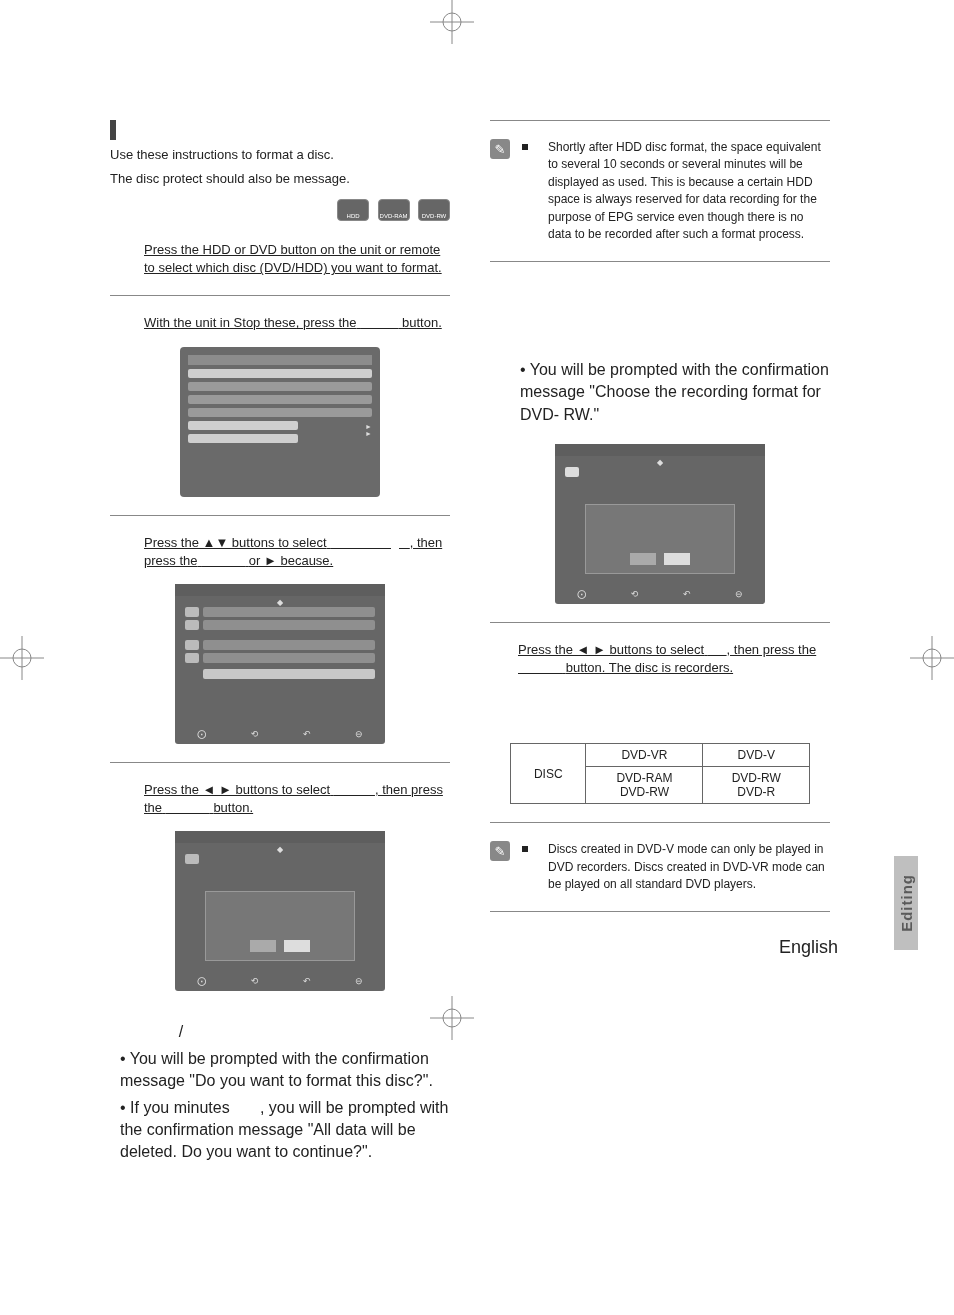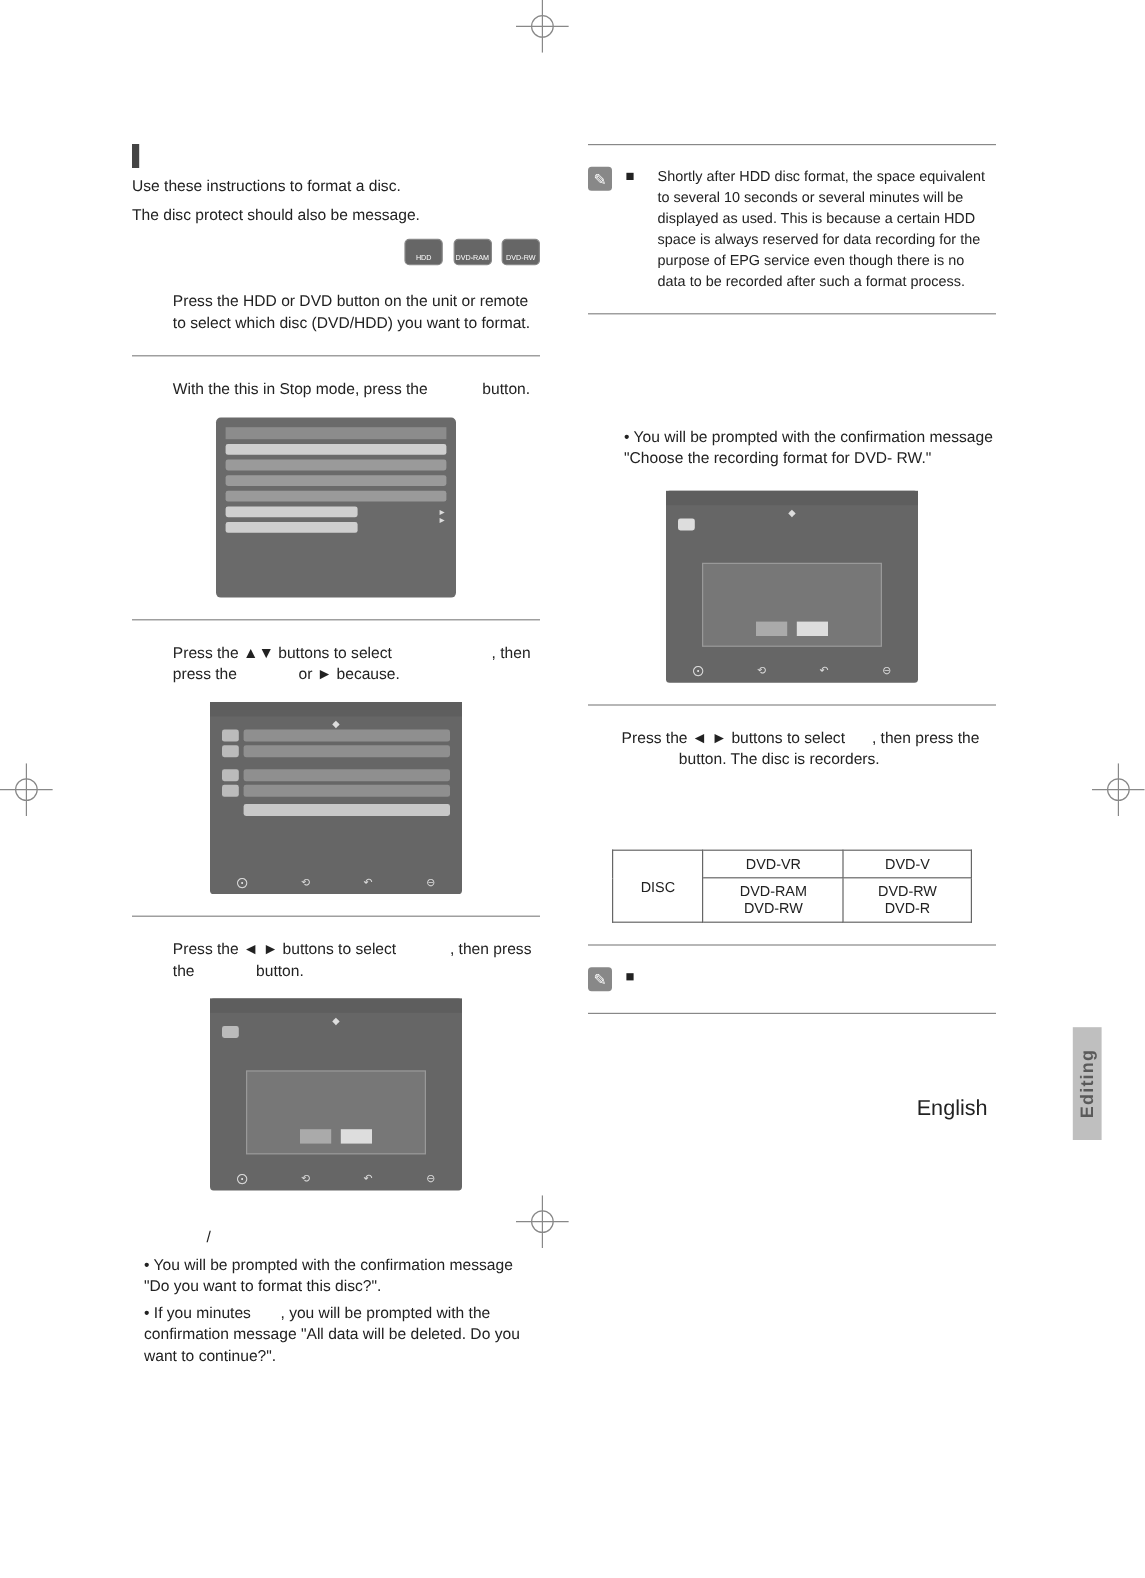--- a/index.html
+++ b/index.html
@@ -19,53 +19,53 @@
   .col.right-col { left: 490px; top: 120px; }
 
   .title-mark { display: inline-block; width: 6px; height: 20px; background: #444; vertical-align: middle; margin-right: 6px; }
   .h1 { font-size: 15px; font-weight: bold; color: #fff; } 
   .intro { font-size: 13px; line-height: 1.35; margin-top: 6px; }
 
   .media-icons { text-align: right; margin: 12px 0 16px 0; }
   .mi { display: inline-block; width: 32px; height: 22px; border: 1px solid #888; border-radius: 4px; margin-left: 4px; background: #666; position: relative; }
   .mi .lbl { position: absolute; bottom: 1px; left: 0; right: 0; text-align: center; font-size: 6px; color: #fff; }
 
-  .step { margin: 14px 0; }
+  .step { margin: 14px 0; text-decoration: underline; }
   .step-body { font-size: 13px; line-height: 1.4; padding-left: 34px; position: relative; }
   .step-num { position: absolute; left: 0; top: 0; font-size: 22px; color: #fff; font-weight: bold; } 
 
   .divider { border: none; border-top: 1px solid #888; margin: 18px 0; }
 
   .tv { width: 200px; height: 150px; background: #6a6a6a; border-radius: 4px; margin: 10px auto; padding: 8px; }
   .tv .bar { height: 9px; background: #9a9a9a; border-radius: 2px; margin: 4px 0; }
   .tv .bar.light { background: #cfcfcf; }
   .tv .menu-title-row { height: 10px; background: #8c8c8c; margin-bottom: 4px; }
 
   .tv2 { width: 210px; height: 160px; background: #666; margin: 10px auto; position: relative; border-radius: 3px; }
   .tv2 .titlebar { height: 12px; background: #5e5e5e; }
   .tv2 .body { position: absolute; left: 10px; right: 10px; top: 20px; bottom: 20px; }
   .tv2 .toolbar { position: absolute; left: 0; right: 0; bottom: 4px; height: 12px; display: flex; justify-content: space-around; align-items: center; }
   .tv2 .tb-icon { font-size: 9px; color: #ddd; }
 
-  .sub { font-size: 13px; line-height: 1.4; margin: 4px 0; }
+  .sub { font-size: 16px; line-height: 1.4; margin: 4px 0; }
   .sub .dot::before { content: "• "; }
   .sub-ind { padding-left: 10px; }
 
   .note-row { display: flex; align-items: flex-start; gap: 12px; margin-bottom: 6px; }
   .note-icon { width: 20px; height: 20px; background: #888; border-radius: 3px; display: flex; align-items: center; justify-content: center; color: #fff; font-size: 13px; flex-shrink: 0; }
   .bullet-sq { width: 6px; height: 6px; background: #222; display: inline-block; margin-right: 8px; margin-top: 5px; flex-shrink: 0; }
   .note-text { font-size: 12px; line-height: 1.45; }
 
   .tbl { border-collapse: collapse; width: 300px; margin: 12px auto 0 auto; font-size: 12px; }
   .tbl td, .tbl th { border: 1px solid #666; padding: 4px 10px; text-align: center; }
 
   .side-tab { position: absolute; right: 36px; top: 856px; width: 24px; height: 94px; background: #bfbfbf; display: flex; align-items: center; justify-content: center; }
   .side-tab span { writing-mode: vertical-rl; transform: rotate(180deg); font-weight: bold; font-size: 15px; color: #5a5a5a; letter-spacing: 1px; font-family: "Arial Black", Arial, sans-serif; }
 
-  .footer { position: absolute; left: 110px; right: 80px; bottom: 106px; display: flex; justify-content: flex-end; align-items: baseline; gap: 20px; font-size: 18px; }
+  .footer { position: absolute; left: 110px; right: 80px; bottom: 82px; display: flex; justify-content: flex-end; align-items: baseline; gap: 5px; font-size: 18px; }
   .footer .lang { font-size: 18px; }
   .footer .pg { font-size: 18px; color: #fff; }
 
   
   .menu2 { display: flex; gap: 4px; margin: 3px 0; }
   .menu2 .ico { width: 14px; height: 10px; background: #bbb; border-radius: 2px; }
   .menu2 .row { flex: 1; height: 10px; background: #8f8f8f; border-radius: 2px; }
 
   .dialog { position: absolute; left: 20px; right: 20px; top: 40px; height: 70px; background: #777; border: 1px solid #999; }
   .dialog .btns { position: absolute; bottom: 8px; left: 0; right: 0; display: flex; justify-content: center; gap: 8px; }
@@ -116,21 +116,21 @@
       <span class="mi"><span class="lbl">DVD-RAM</span></span>
       <span class="mi"><span class="lbl">DVD-RW</span></span>
     </div>
 
     <div class="step">
       <div class="step-body"><span class="step-num">1</span><span>Press the HDD or DVD button on the unit or remote to select which disc (DVD/HDD) you want to format.</span></div>
     </div>
     <hr class="divider">
 
     <div class="step">
-      <div class="step-body"><span class="step-num">2</span><span>With the this in Stop mode, press the</span> <span style="color:#fff">MENU</span> <span>button.</span></div>
+      <div class="step-body"><span class="step-num">2</span><span>With the unit in Stop these, press the</span> <span style="color:#fff">MENU</span> <span>button.</span></div>
     </div>
     <div class="tv">
       <div class="menu-title-row"></div>
       <div class="bar light"></div>
       <div class="bar"></div>
       <div class="bar"></div>
       <div class="bar"></div>
       <div class="bar light" style="width:60%"></div>
       <div class="bar light" style="width:60%"></div>
       <div style="text-align:right; font-size:7px; color:#ddd; margin-top:-24px">►<br>►</div>
@@ -260,20 +260,21 @@
         <td><span>DVD-RW</span><br><span>DVD-R</span></td>
       </tr>
     </tbody>
       </table>
 
     <hr class="divider">
 
     <div class="note-row">
       <div class="note-icon">✎</div>
       <span class="bullet-sq"></span>
+      <div class="note-text">Discs created in DVD-V mode can only be played in DVD recorders. Discs created in DVD-VR mode can be played on all standard DVD players.</div>
     </div>
     <hr class="divider">
   </div>
 
   <div class="side-tab">
     <span>Editing</span>
   </div>
 
   <div class="footer">
     <span class="lang">English</span>

